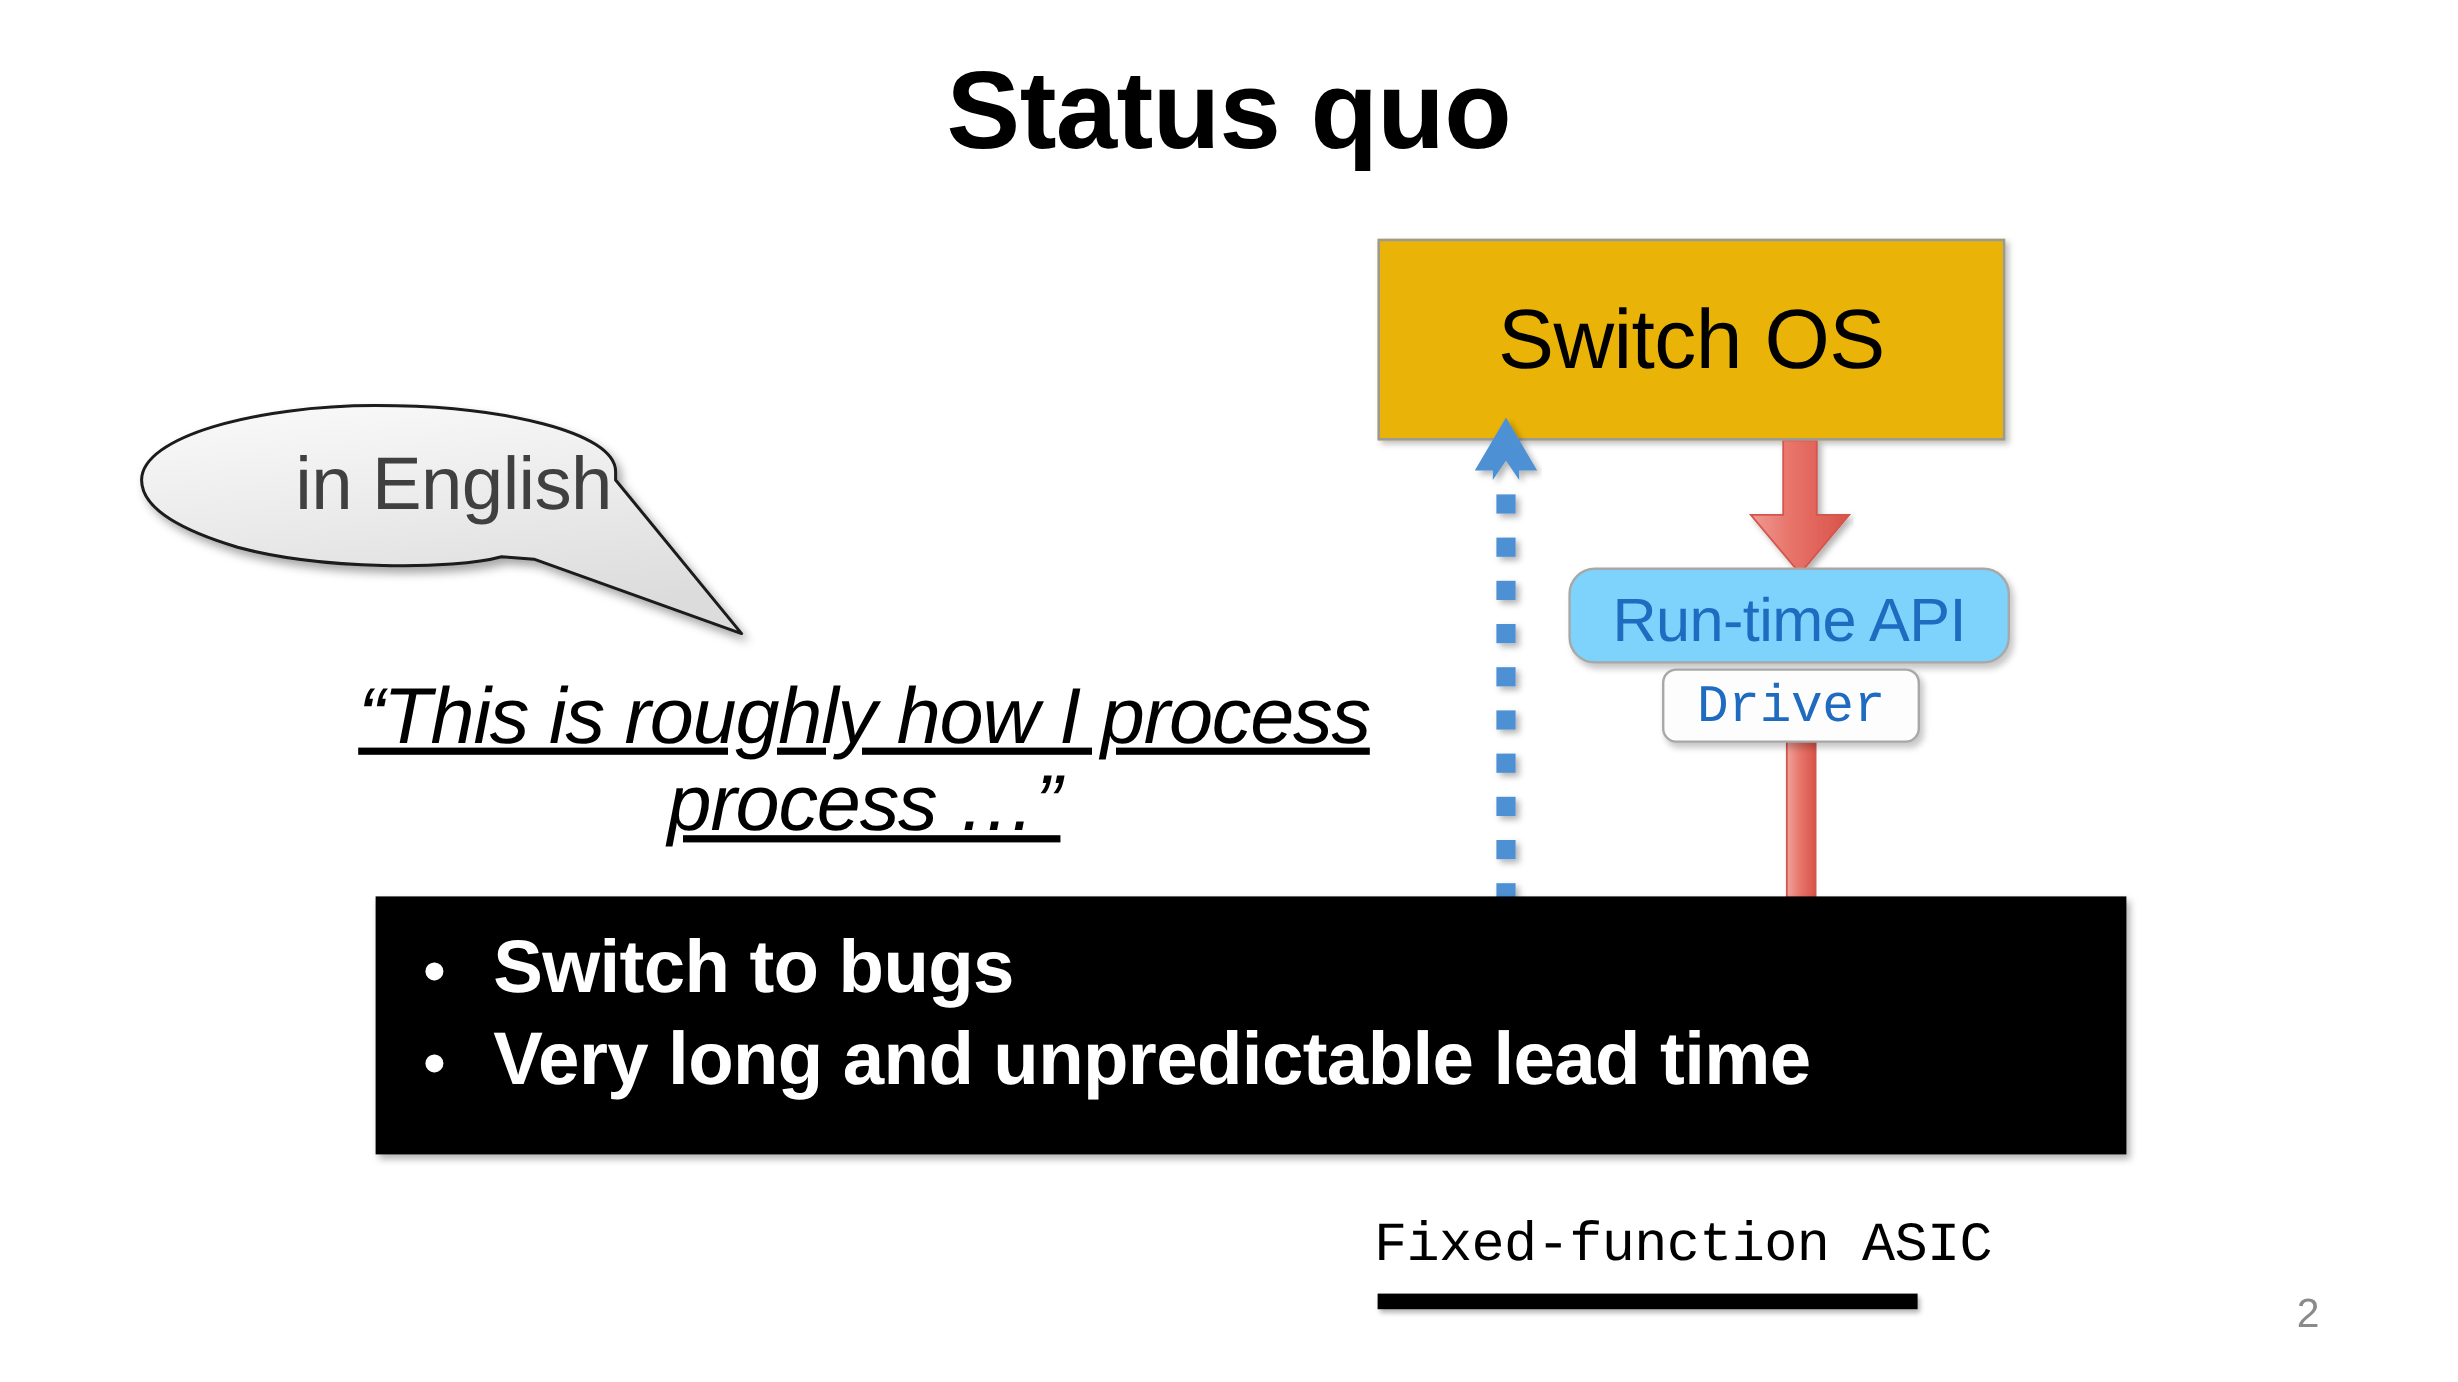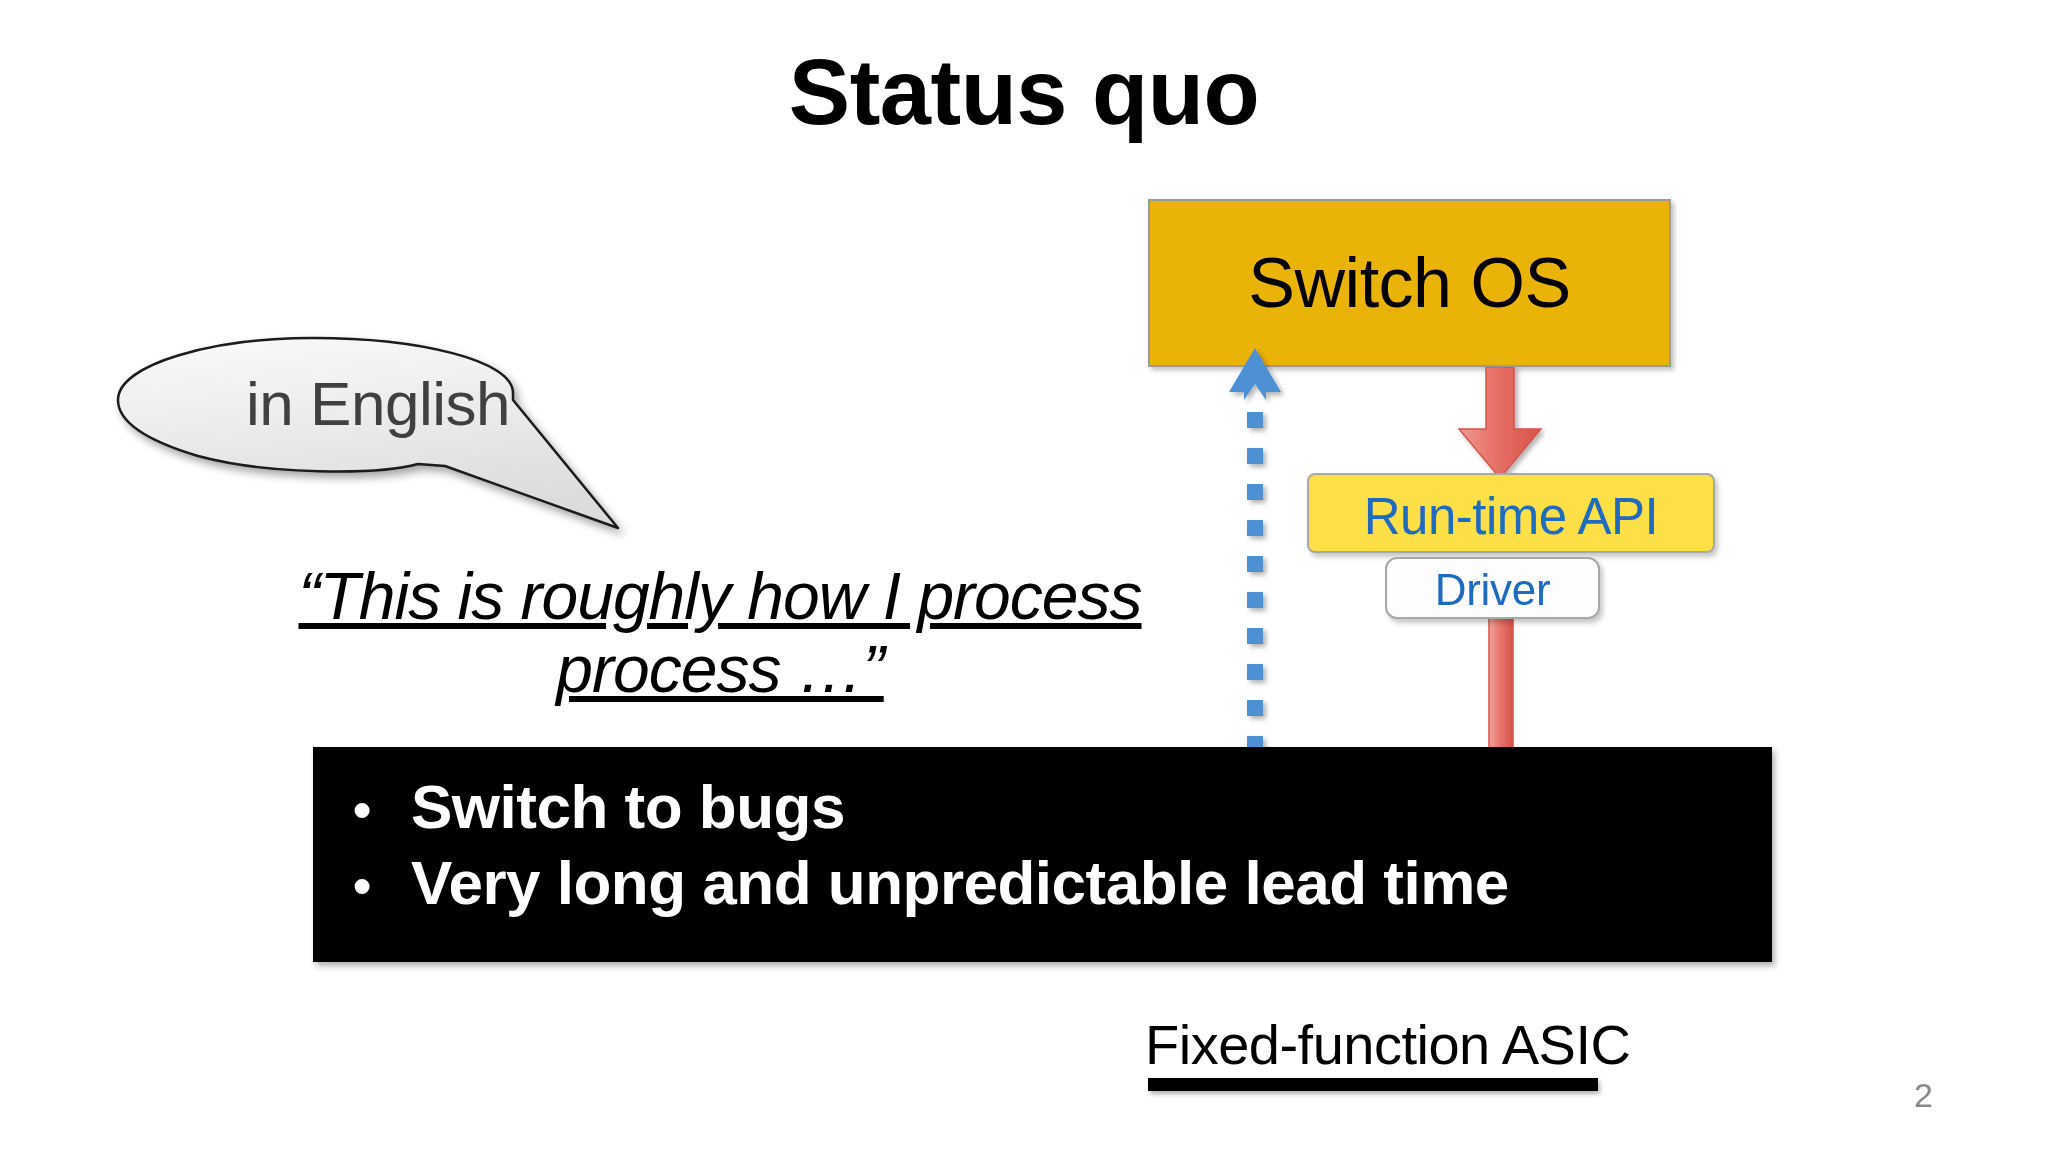--- a/index.html
+++ b/index.html
@@ -121,25 +121,25 @@
     top: 598px;
     width: 28px;
     height: 170px;
   }
 
   
   #runtime-api-box {
     position: absolute;
     left: 1307px;
     top: 473px;
-    width: 408px;
+    width: 368px;
     height: 80px;
-    background: #fde047;
+    background: #7dd3fc;
     border: 2px solid #a8a8a8;
-    border-radius: 8px;
+    border-radius: 22px;
     box-shadow: 3px 4px 5px rgba(0,0,0,0.22);
     box-sizing: border-box;
   }
   #runtime-api-label {
     position: absolute;
     left: 0; right: 0;
     top: 12px;
     text-align: center;
     font-size: 51px;
     color: #1f6bc0;
@@ -160,21 +160,21 @@
     box-shadow: 3px 4px 5px rgba(0,0,0,0.22);
     box-sizing: border-box;
   }
   #driver-label {
     position: absolute;
     left: 0; right: 0;
     top: 6px;
     text-align: center;
     font-size: 44px;
     color: #1f6bc0;
-    font-family: Liberation Sans, sans-serif;
+    font-family: Liberation Mono, monospace;
     letter-spacing: -0.3px;
   }
 
   
   #black-box {
     position: absolute;
     left: 313px;
     top: 747px;
     width: 1459px;
     height: 215px;
@@ -206,23 +206,23 @@
     flex: 0 0 58px;
     text-align: left;
     font-size: 52px;
   }
 
   
   #asic-caption {
     position: absolute;
     left: 1145px;
     top: 1012px;
-    font-size: 56px;
+    font-size: 46px;
     color: #000000;
-    font-family: Liberation Sans, sans-serif;
+    font-family: Liberation Mono, monospace;
     letter-spacing: -0.5px;
     white-space: nowrap;
   }
   #asic-underline {
     position: absolute;
     left: 1148px;
     top: 1078px;
     width: 450px;
     height: 13px;
     background: #000000;

